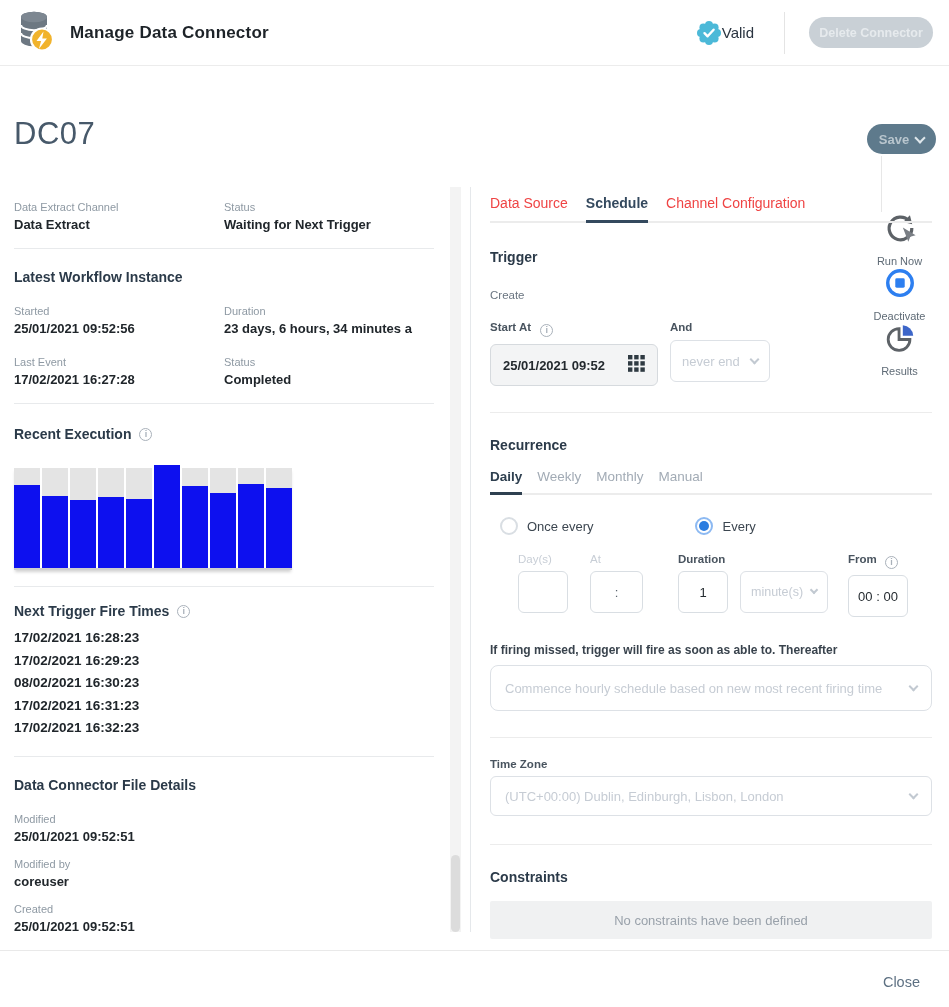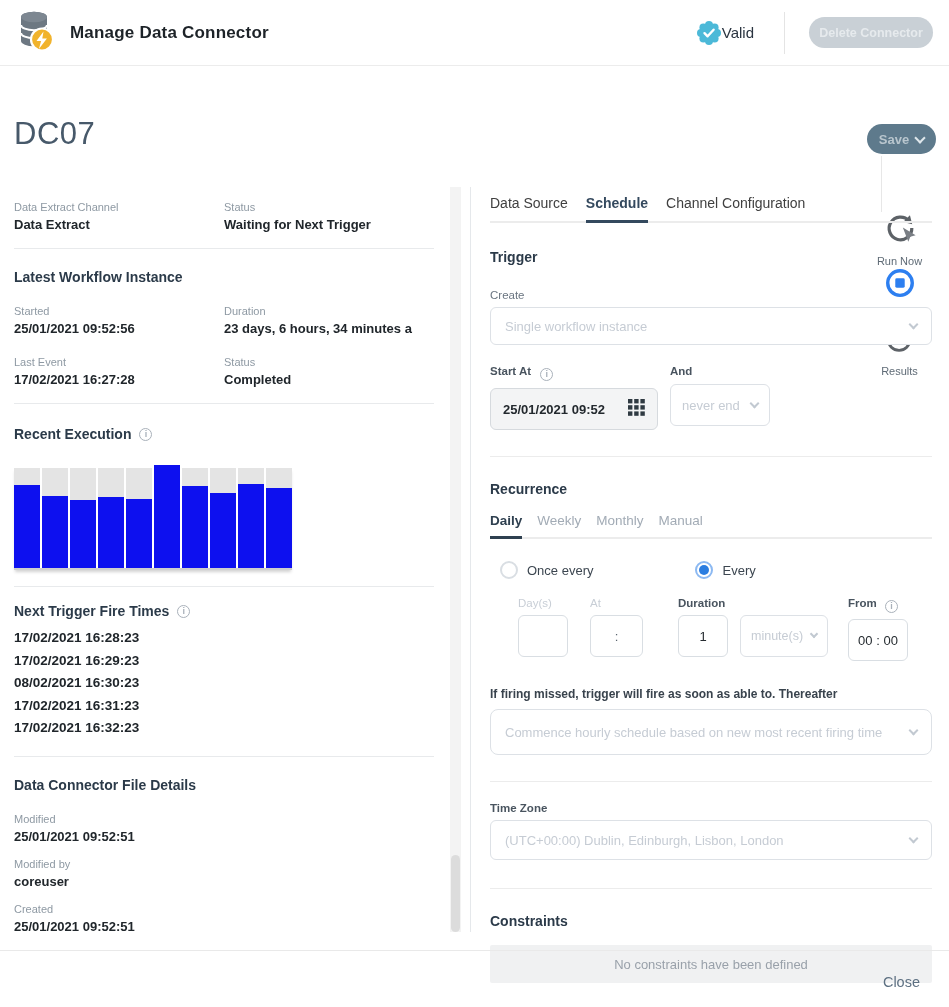--- a/index.html
+++ b/index.html
@@ -59,21 +59,21 @@
     border-bottom:2px solid #cfcfcf; box-shadow:0 3px 3px -1px rgba(0,0,0,.18); }
   .bar-track { position:relative; width:26px; height:100px; background:#e4e4e4; }
   .bar-fill { position:absolute; bottom:0; left:0; width:100%; }
 
   .times-list { margin-top:8px; }
   .time-item { font-size:13.5px; font-weight:700; color:#20262b; line-height:22.5px; }
 
   
   .right-panel { position:absolute; top:187px; left:490px; width:442px; }
   .tabs { display:flex; gap:18px; border-bottom:2px solid #ececec; padding-top:8px; }
-  .tab { font-size:14px; color:#404040; padding-bottom:9px; cursor:pointer; white-space:nowrap; }
+  .tab { font-size:14px; color:#ef4444; padding-bottom:9px; cursor:pointer; white-space:nowrap; }
   .tab.active { color:#34495e; font-weight:700; border-bottom:3px solid #34495e; margin-bottom:-2px; }
   .rp-heading { font-size:14px; font-weight:700; color:#2b3a49; }
   .rp-label { font-size:11.5px; color:#6a7581; }
   .rp-label.dark { color:#49545f; font-weight:700; }
   .rp-label.dim { color:#c8ced6; }
   .rp-divider { border-top:1px solid #ececec; }
 
   .select { height:38px; border:1px solid #dde1e6; border-radius:6px; background:#fff;
     display:flex; align-items:center; justify-content:space-between; padding:0 14px;
     font-size:13px; color:#c6ccd4; cursor:pointer; }
@@ -314,24 +314,20 @@
 
   <div class="tabs">
     <div class="tab">Data Source</div>
     <div class="tab active">Schedule</div>
     <div class="tab">Channel Configuration</div>
   </div>
 
   <div class="rp-heading mt24" style="margin-top:26px">Trigger</div>
 
   <div class="rp-label mt24">Create</div>
-  <div class="select" style="margin-top:6px">
-    <span>Single workflow instance</span>
-    <span class="chev"></span>
-  </div>
 
   <div style="display:flex; margin-top:20px;">
     <div>
       <div class="rp-label dark">
         <span>Start At</span>
         <span class="info" style="margin-left:6px"></span>
       </div>
       <div class="date-input" style="margin-top:7px">
         <span>25/01/2021 09:52</span>
         <span>

